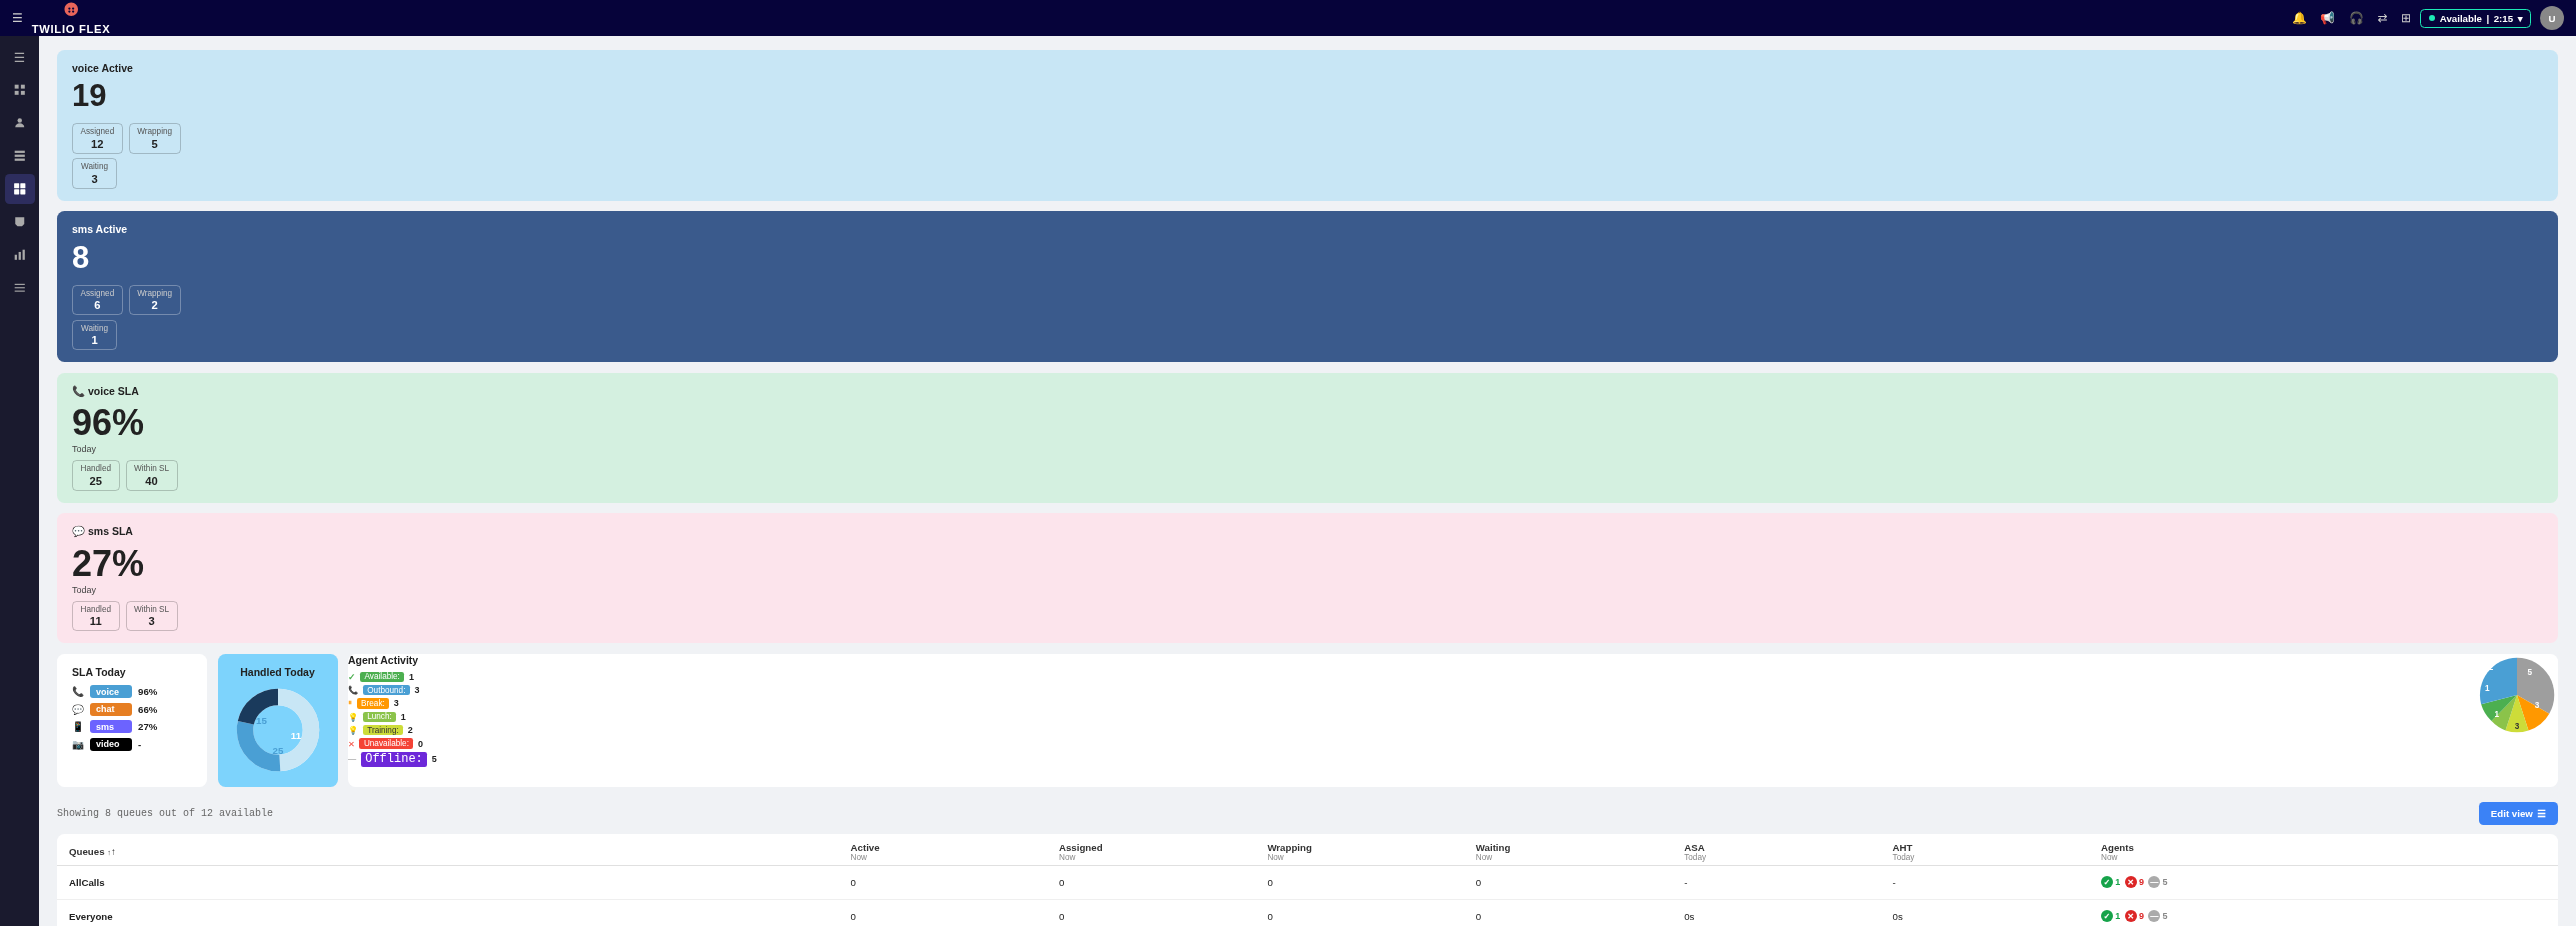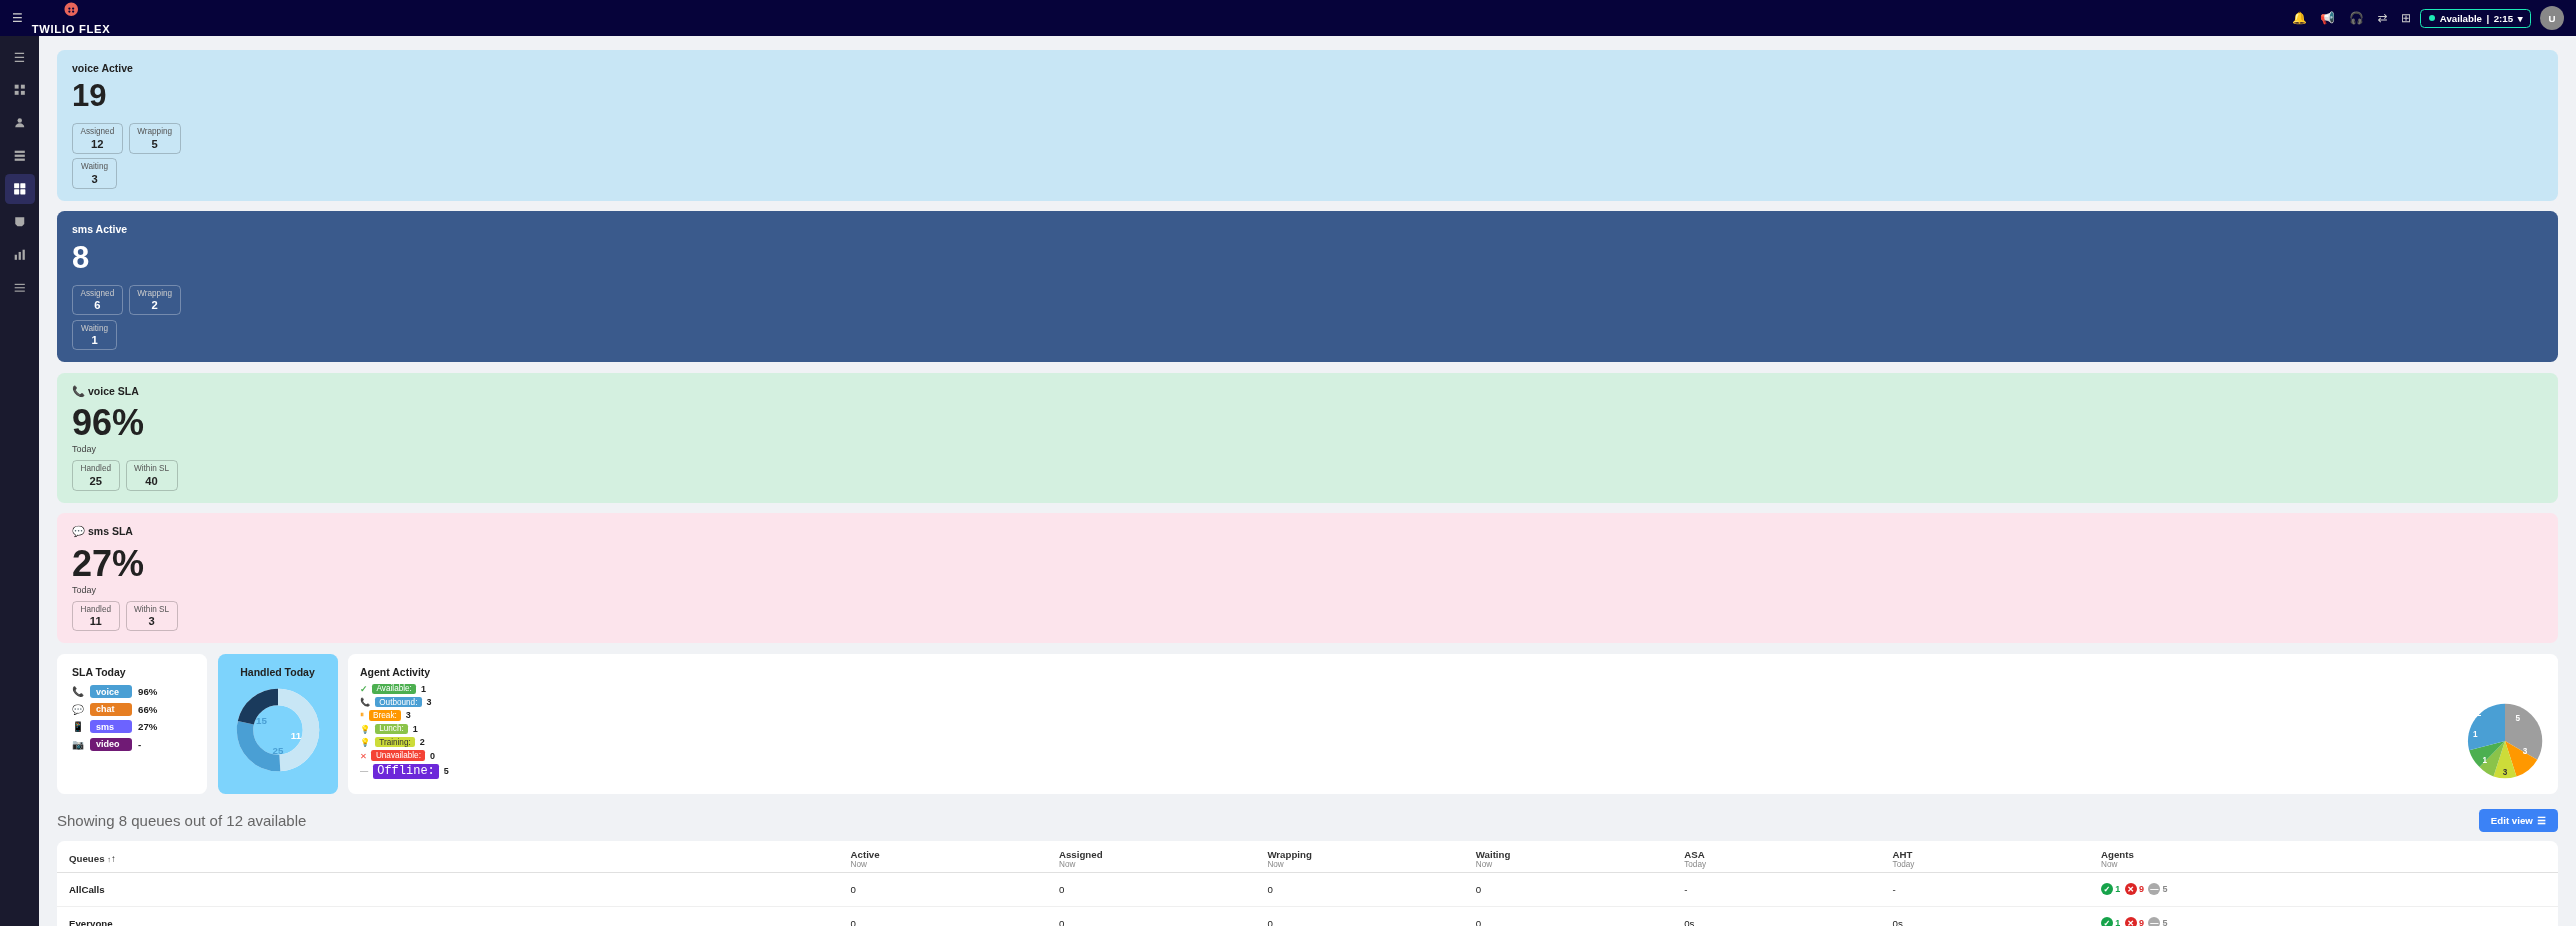--- a/index.html
+++ b/index.html
@@ -111,59 +111,58 @@
       border-radius: 3px;
       padding: 1.5px 6px;
       font-size: 9px;
       font-weight: 700;
       color: #fff;
       min-width: 42px;
     }
     .sla-tag-voice { background: #4a9fd4; }
     .sla-tag-chat { background: #e67e22; }
     .sla-tag-sms { background: #6c63ff; }
-    .sla-tag-video { background: #701a75; }
+    .sla-tag-video { background: #000000; }
     .sla-pct { font-size: 9.7px; font-weight: 700; }
 
     
     .handled-card {
       background: #7dd3fc;
       border-radius: 7.5px;
       padding: 12px;
       display: flex;
       flex-direction: column;
       align-items: center;
       min-width: 120px;
     }
     .handled-title { font-size: 10.5px; font-weight: 700; margin-bottom: 7.5px; }
     .donut-wrap { position: relative; width: 90px; height: 90px; }
 
     .agent-activity-card {
       background: #fff;
       border-radius: 7.5px;
-      padding: 12px;
       display: flex;
       gap: 16px;
-      align-items: flex-end;
+      align-items: flex-start;
       flex: 1;
     }
     .agent-title { font-size: 10.5px; font-weight: 700; margin-bottom: 6px; }
     .agent-legend { flex: 1; }
     .agent-legend-row { display: flex; align-items: center; gap: 4.5px; margin-bottom: 3px; font-size: 9px; }
     .legend-count { font-weight: 700; }
     .pie-wrap { width: 82px; height: 82px; }
 
     
     .table-header-row {
       display: flex;
       justify-content: space-between;
       align-items: center;
       margin-bottom: 9px;
     }
-    .showing-text { font-size: 15px; color: #666; }
+    .showing-text { font-size: 10px; color: #666; font-family: Liberation Mono, monospace; }
     .edit-view-btn {
       background: #3b82f6;
       color: #fff;
       border: none;
       border-radius: 4.5px;
       padding: 6px 12px;
       font-size: 9.7px;
       font-weight: 600;
       cursor: pointer;
       display: flex;

